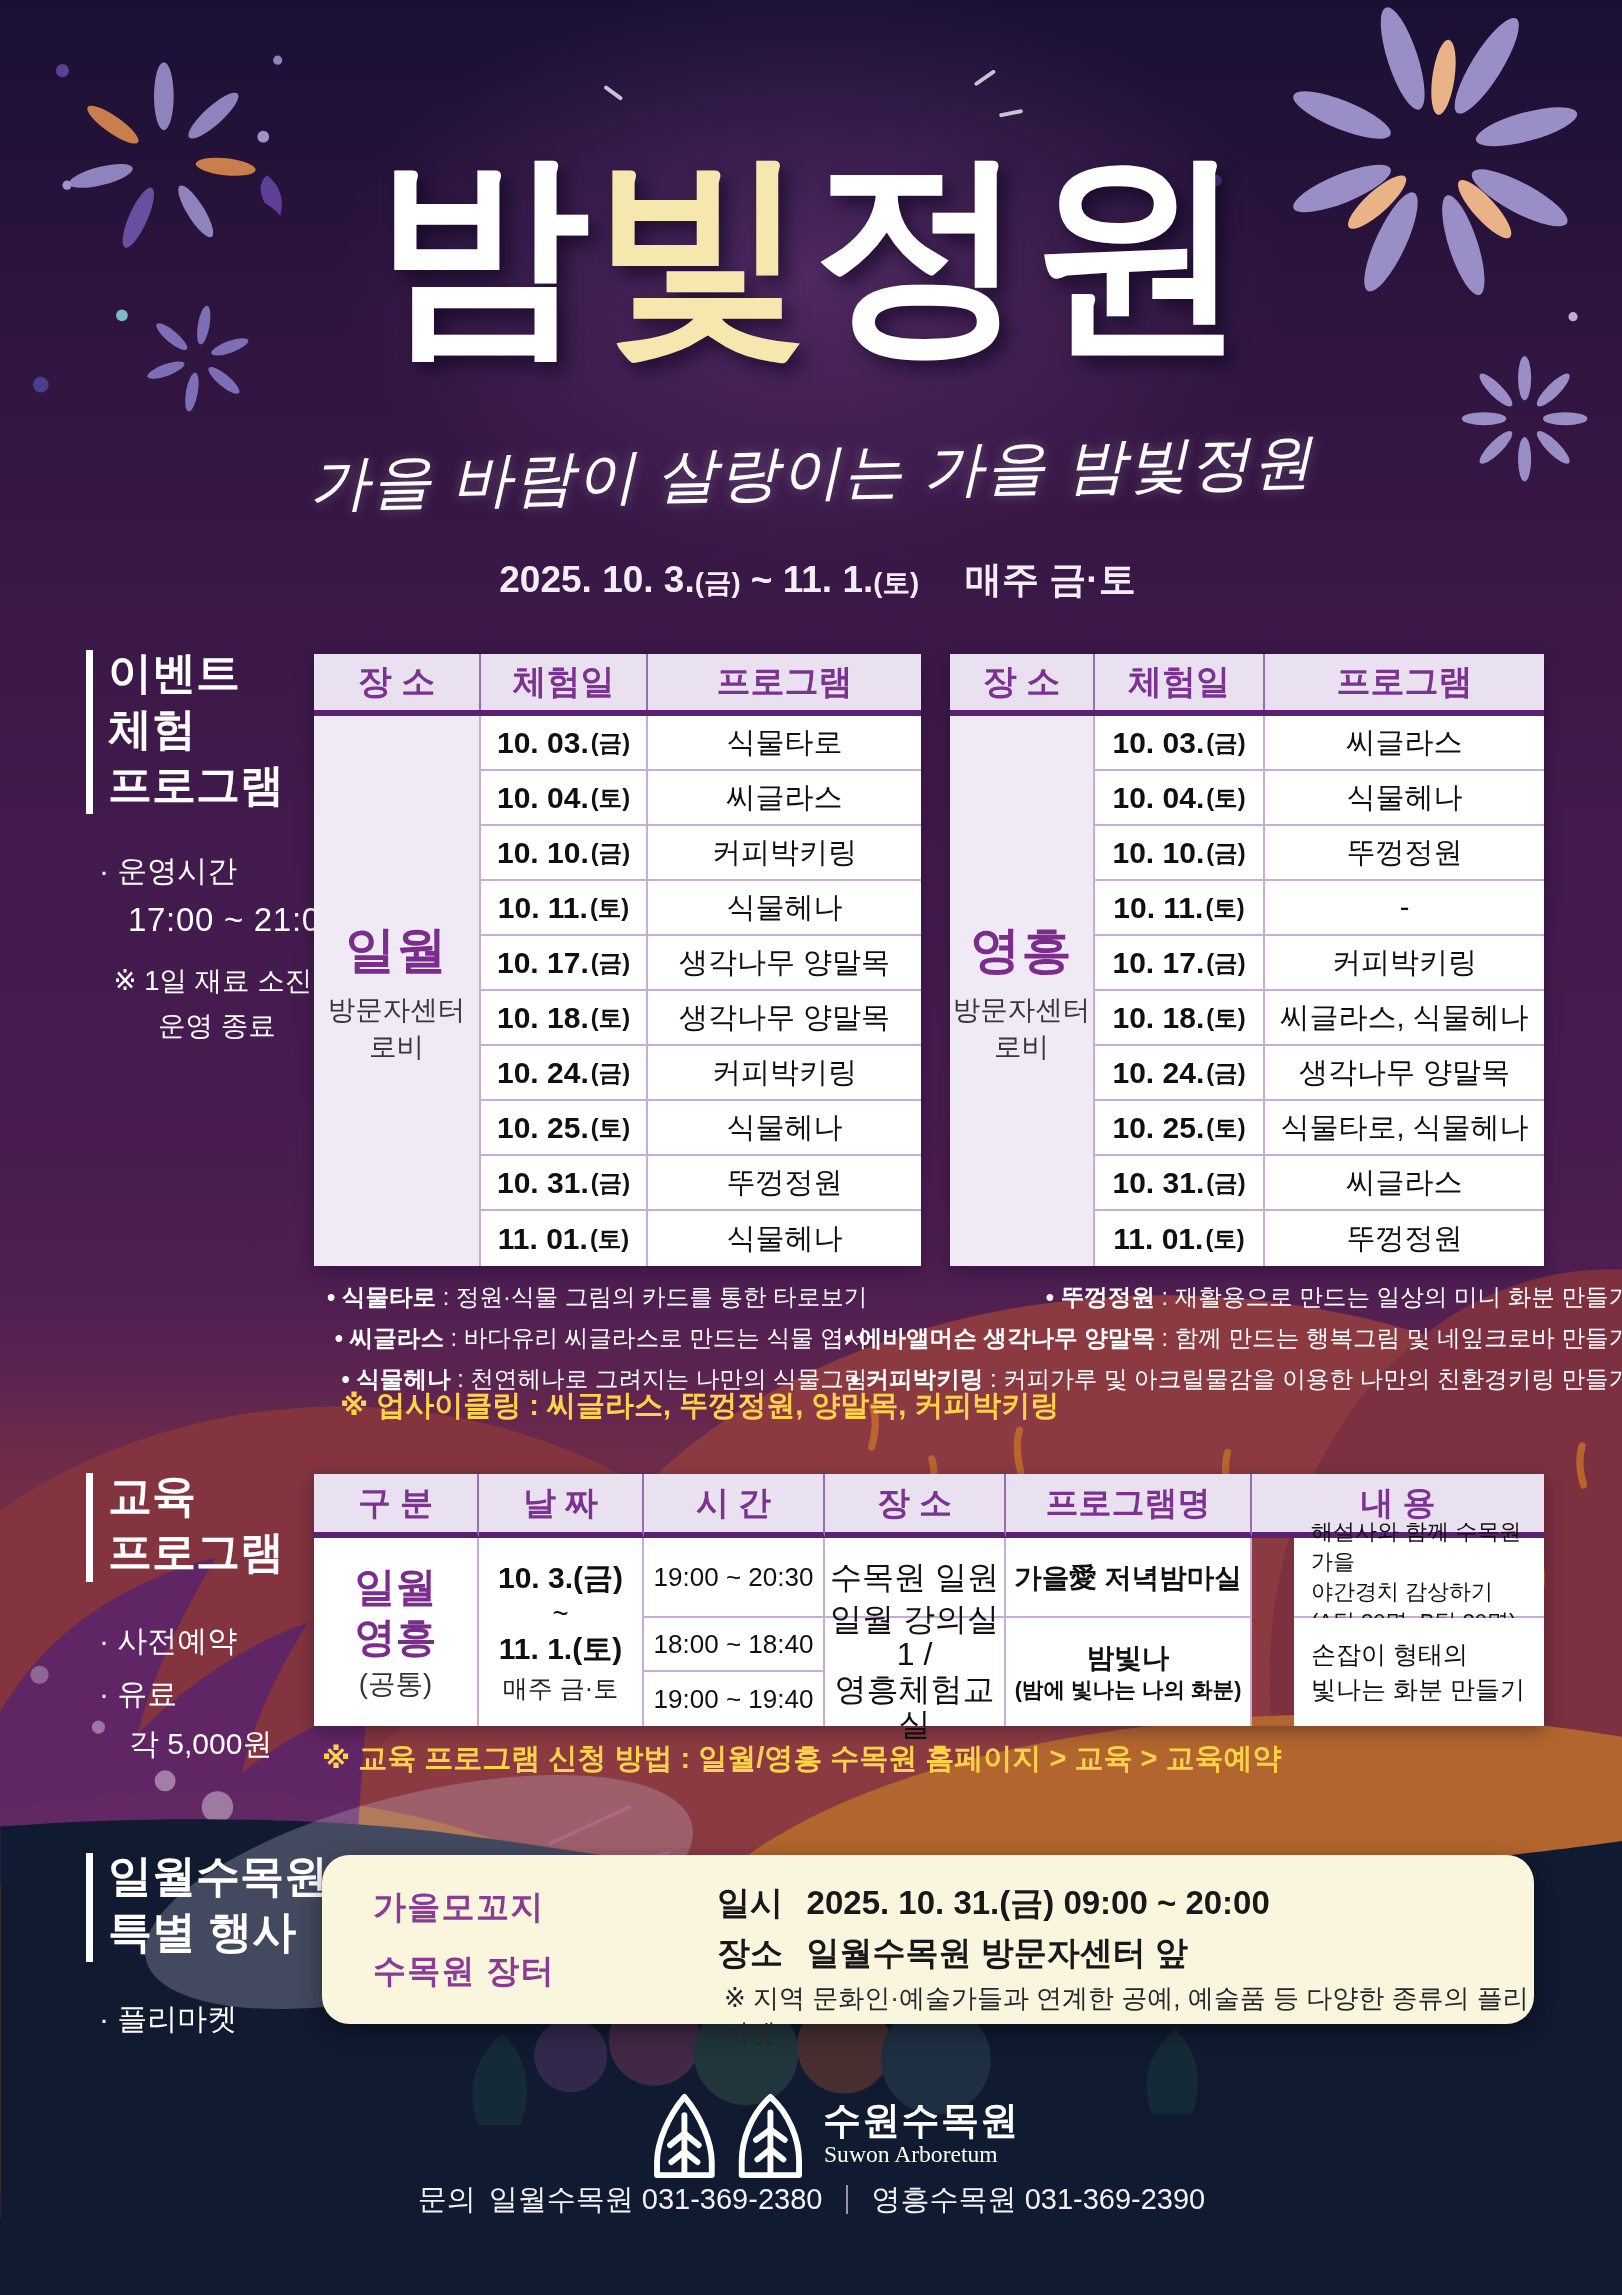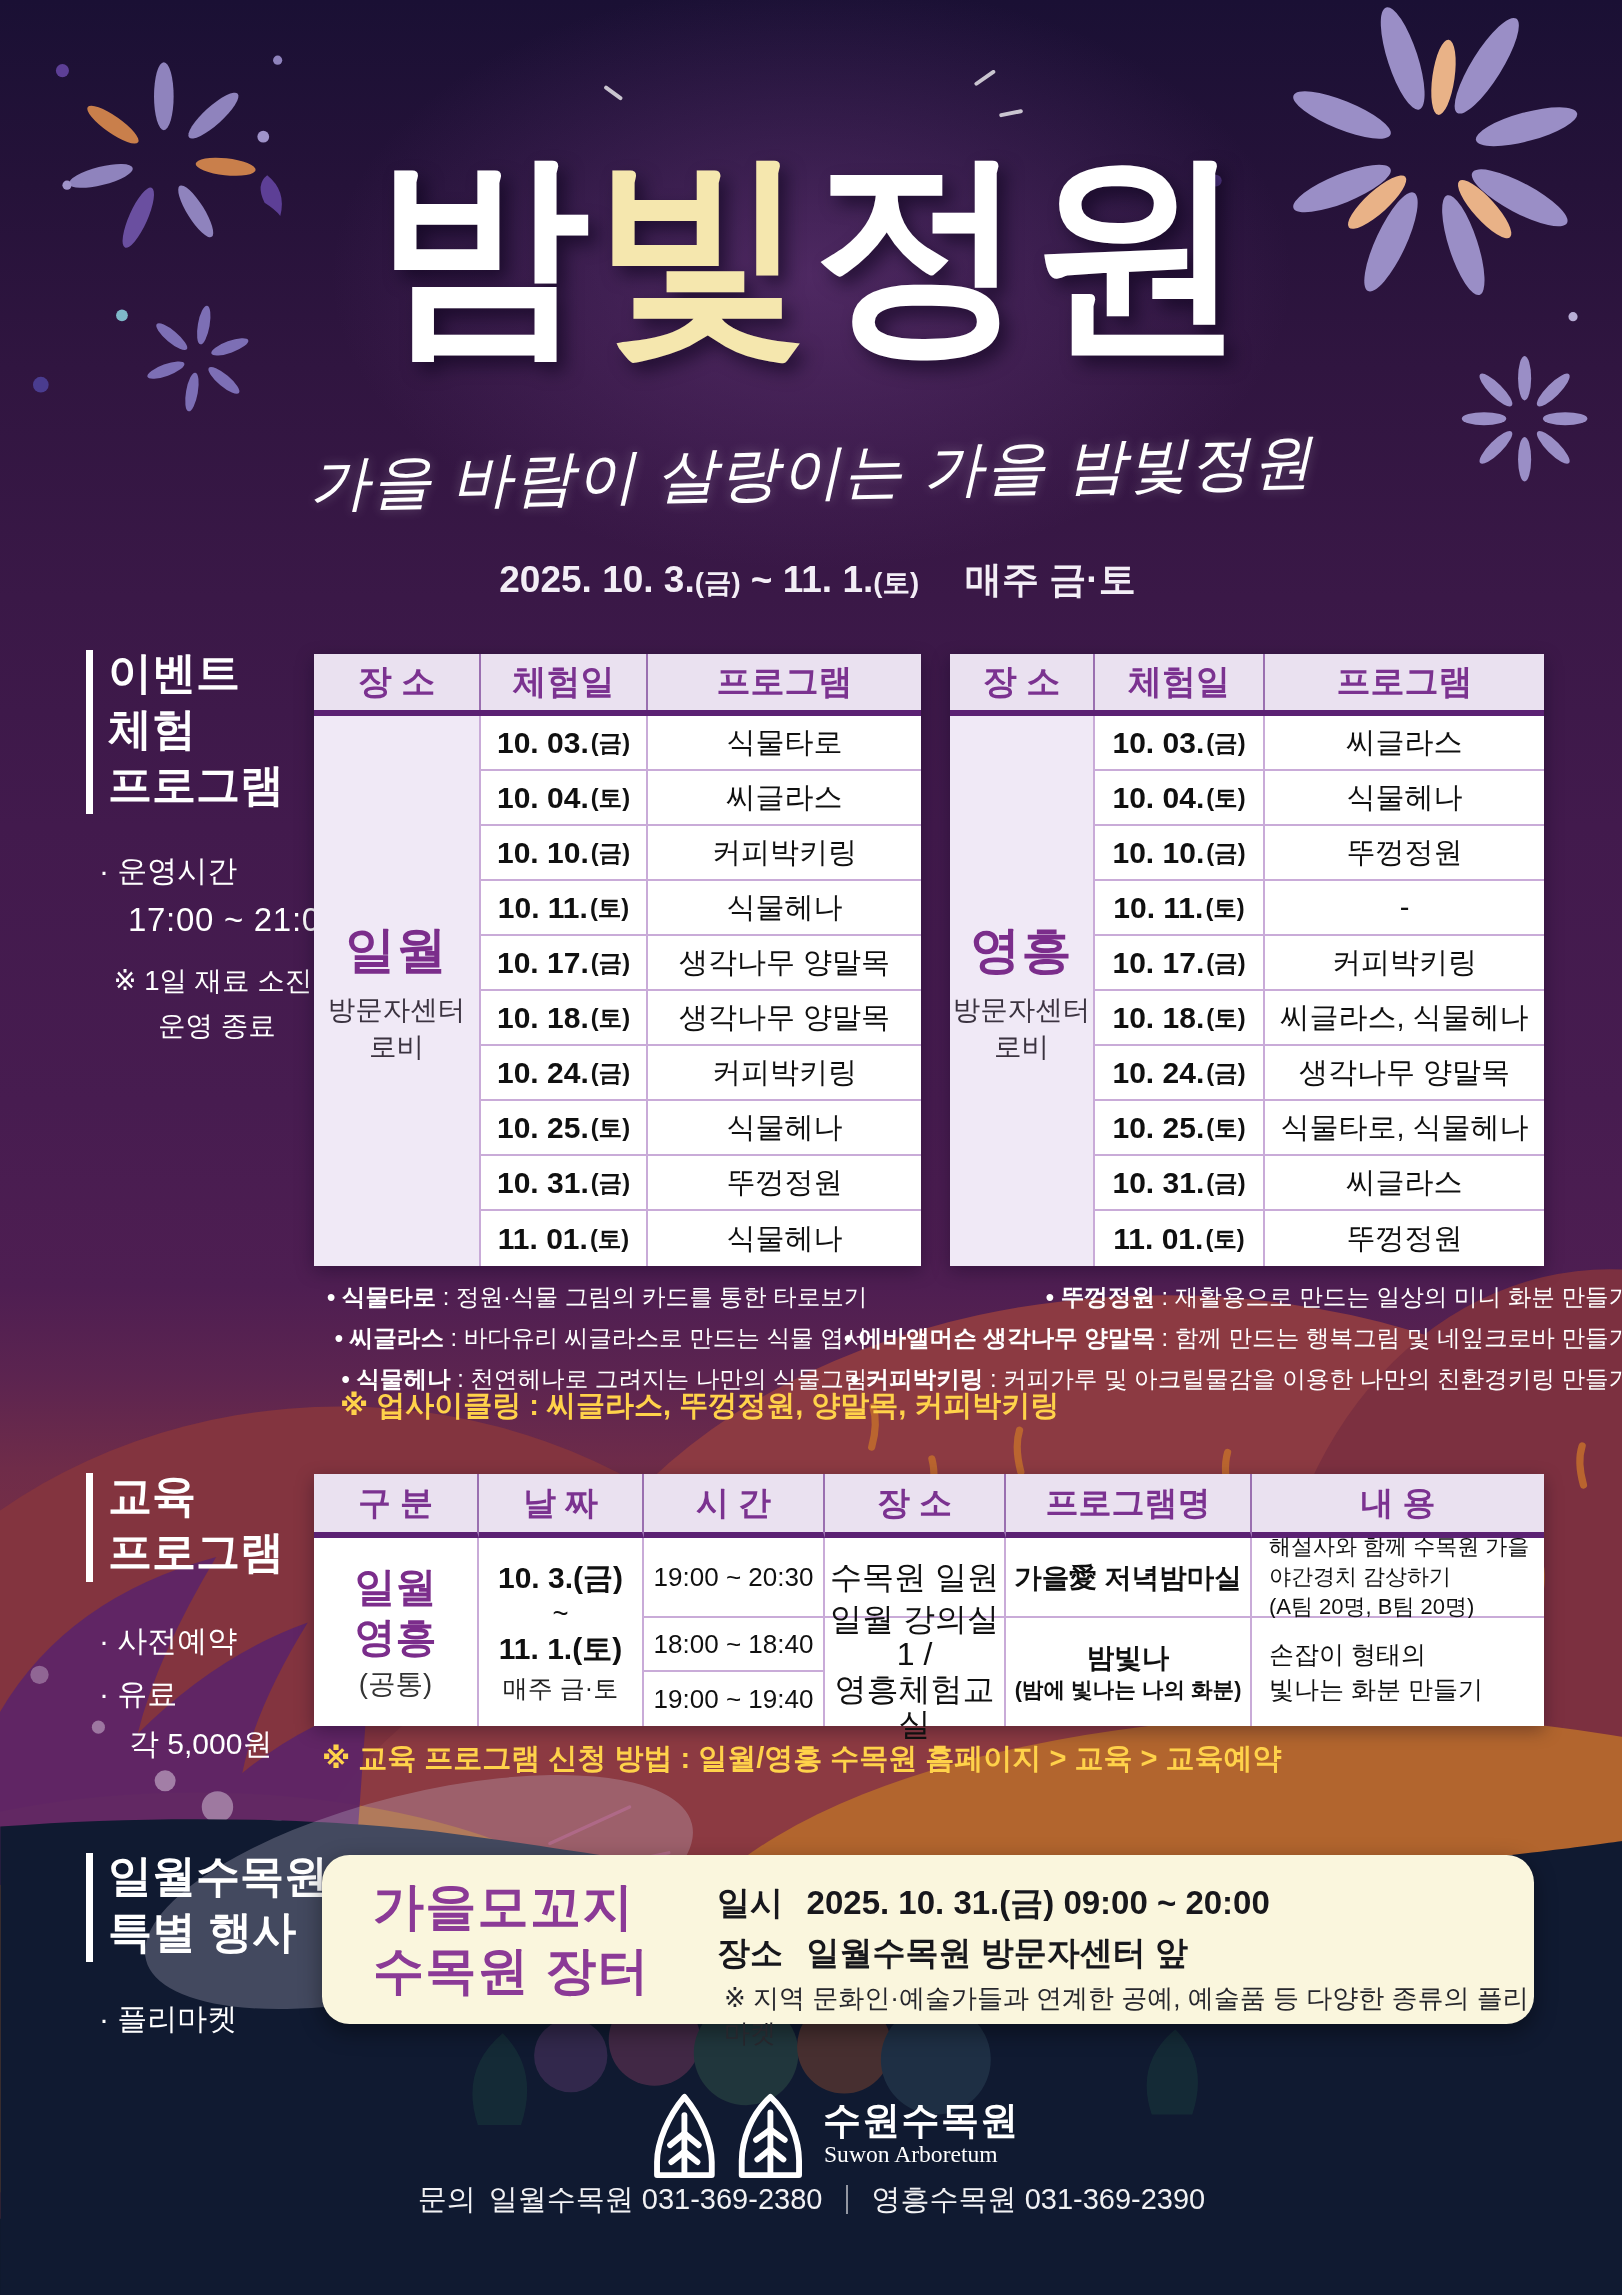--- a/index.html
+++ b/index.html
@@ -88,40 +88,40 @@
 
   
   .edutable{position:absolute;left:314px;top:1474px;width:1230px;display:grid;
       grid-template-columns:165px 165px 181px 181px 246px 292px;
       grid-template-rows:64px 80px 54px 54px;box-shadow:0 5.2px 17px rgba(10,0,25,.35);}
   .ehc{background:#eae1f0;border-bottom:6.5px solid #5b2173;color:#7b3290;font-size:33px;font-weight:700;
       display:flex;align-items:center;justify-content:center;border-right:2.6px solid #9a6fb0;box-sizing:border-box;}
   .ehc.last{border-right:none;}
   .ecell{background:#ffffff;border-right:2px solid #c9abd8;border-bottom:2px solid #c9abd8;box-sizing:border-box;
       display:flex;flex-direction:column;align-items:center;justify-content:center;color:#101010;}
-  .ecell.lastcol{border-right:none;}
+  .ecell.lastcol{border-right:none;margin-left:42px;}
   .ecell.lastrow{border-bottom:none;}
   .gb1{font-size:41px;font-weight:800;color:#7b2d8b;line-height:50px;}
   .gb3{font-size:27.5px;color:#333;margin-top:3.9px;}
   .ed1{font-size:30px;font-weight:700;line-height:38px;}
   .ed2{font-size:27.5px;line-height:33px;}
   .ed3{font-size:25px;color:#222;margin-top:3.9px;}
   .etime{font-size:26px;}
   .eplace{font-size:32px;line-height:35px;text-align:center;}
   .ename{font-size:27.5px;font-weight:700;line-height:35px;}
   .enamesub{font-size:21.6px;font-weight:700;line-height:30px;}
   .edesc{align-items:flex-start;padding-left:17px;}
   .edesc .dl{font-size:22px;line-height:30px;}
   .edesc2 .dl{font-size:25px;line-height:35px;}
   .edunote{position:absolute;left:322px;top:1739px;font-size:29px;font-weight:700;color:#ffd24a;}
 
   
   .creambox{position:absolute;left:322px;top:1855px;width:1212px;height:169px;background:#faf6dd;
       border-radius:27.5px;box-shadow:0 7.9px 22px rgba(0,0,0,.4);}
-  .boxtitle{position:absolute;left:51px;top:19.6px;font-size:51px;font-weight:800;color:#8b3a96;
+  .boxtitle{position:absolute;left:51px;top:19.6px;font-size:33px;font-weight:800;color:#8b3a96;
       line-height:64px;letter-spacing:1.3px;}
   .boxline{position:absolute;left:395px;display:flex;align-items:baseline;color:#17171c;}
   .bl-when{top:26px;} .bl-where{top:76px;}
   .blabel{font-size:33px;font-weight:700;margin-right:23.6px;}
   .bvalue{font-size:33px;font-weight:700;}
   .boxnote{position:absolute;left:402px;top:126px;font-size:26px;font-weight:500;color:#26262c;}
 
   
   .logoicons{position:absolute;left:648px;top:2093px;}
   .logo-kr{position:absolute;left:823px;top:2095px;font-size:38px;font-weight:800;color:#ffffff;letter-spacing:1.3px;}

